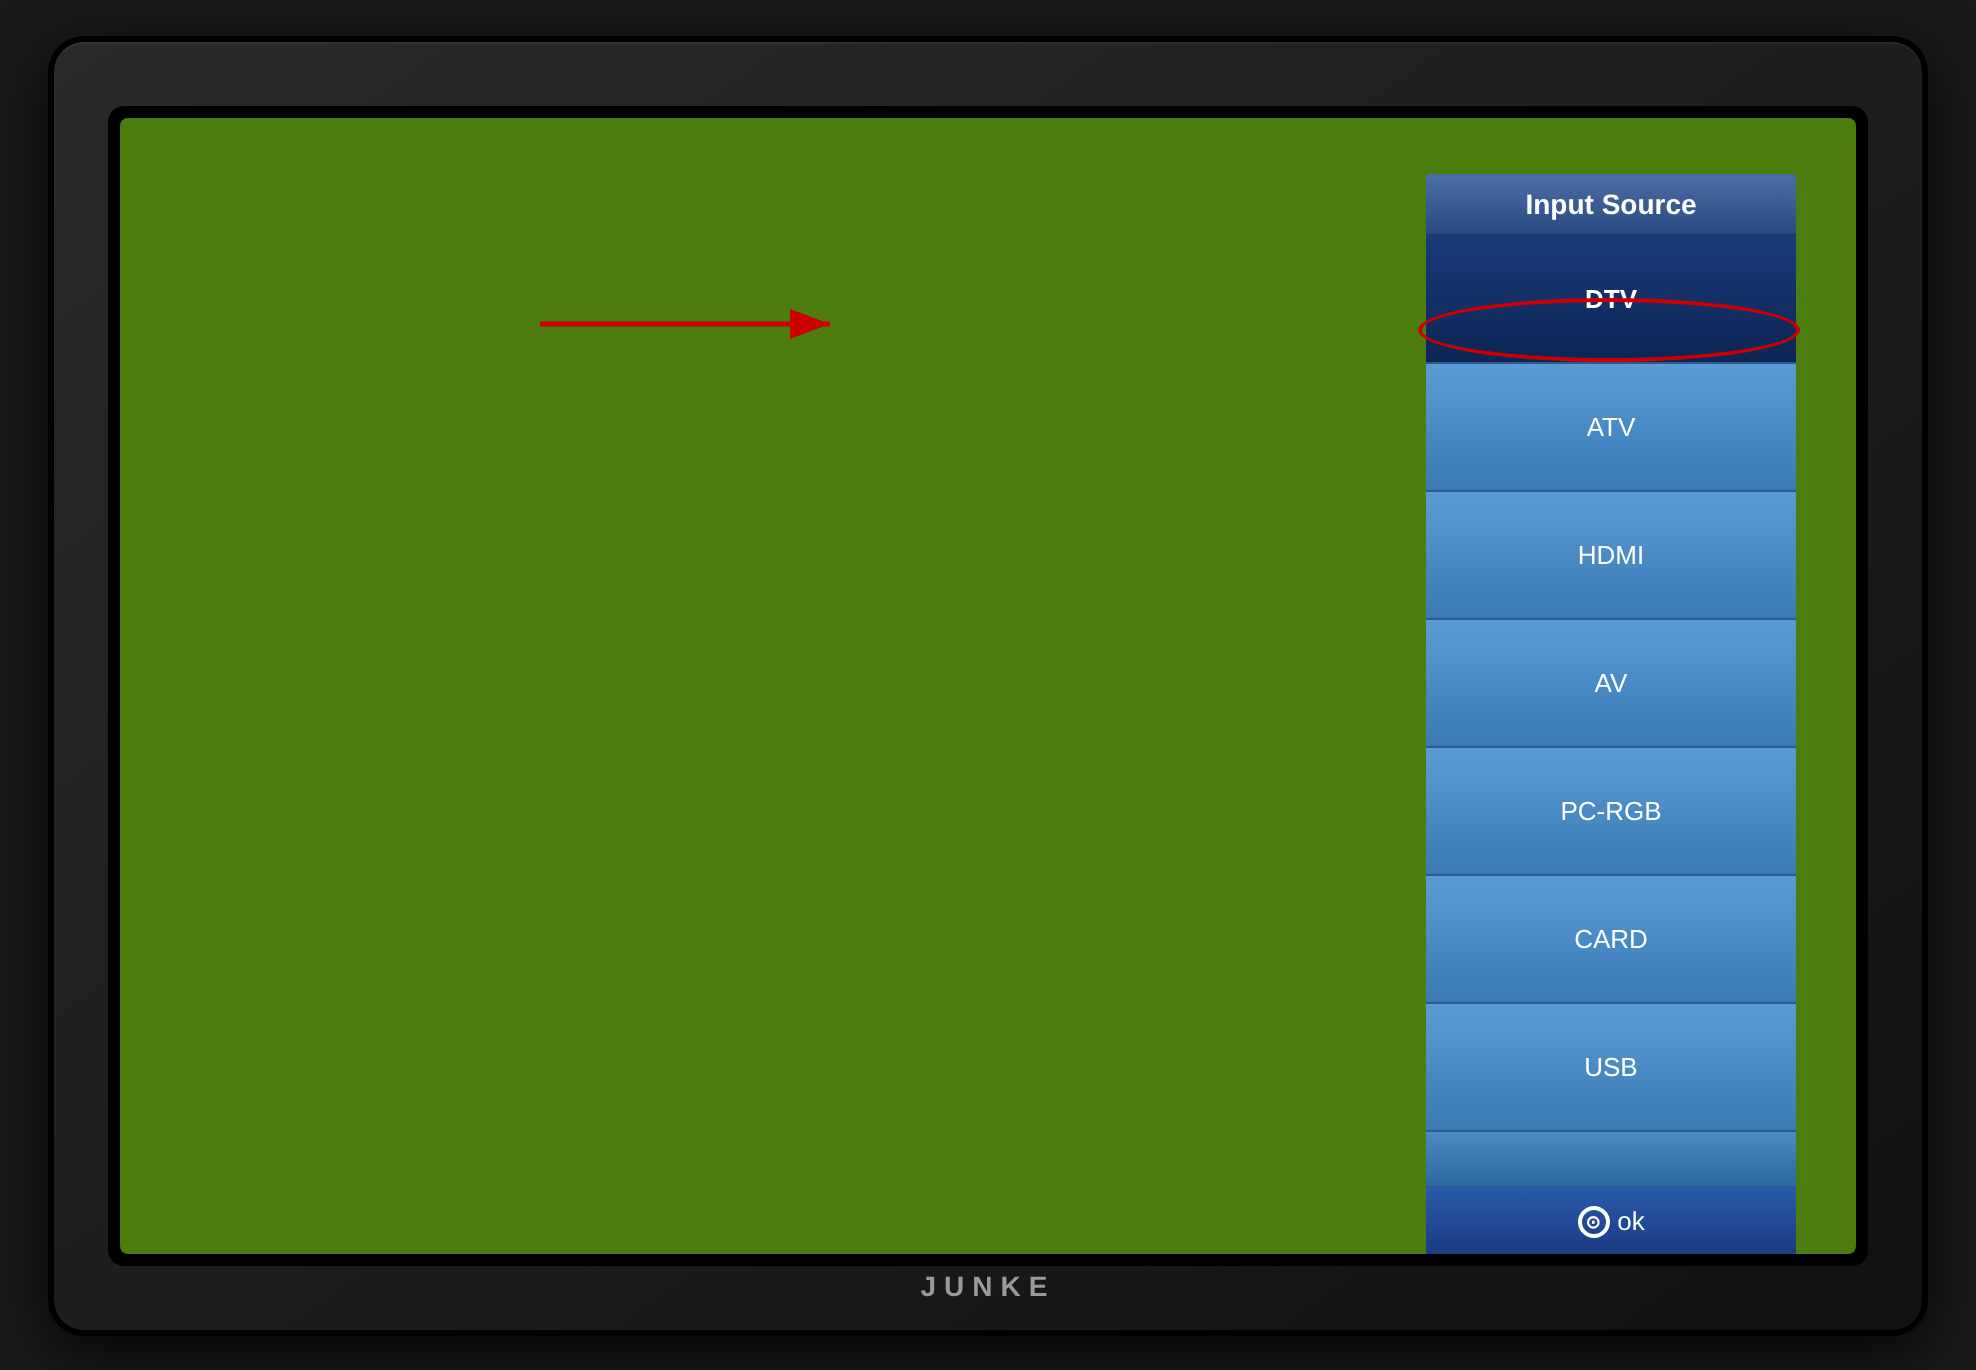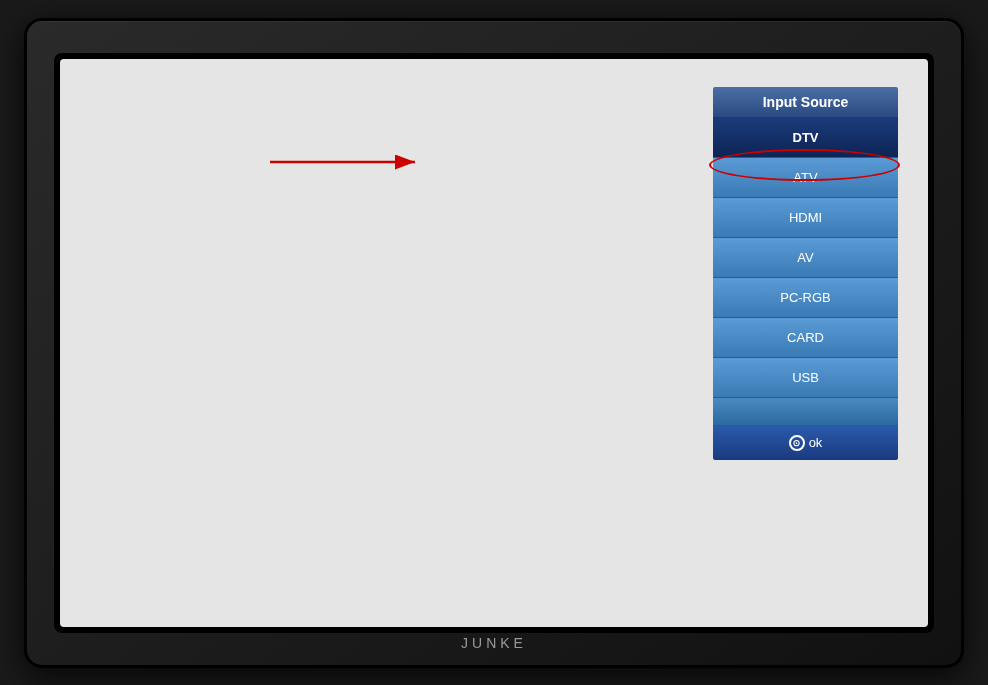--- a/index.html
+++ b/index.html
@@ -34,32 +34,32 @@
       height: 580px;
       background: #000;
       border-radius: 8px;
       padding: 6px;
       position: relative;
     }
 
     .tv-screen {
       width: 100%;
       height: 100%;
-      background: #e5e5e5;
+      background: #4d7c0f;
       border-radius: 4px;
       position: relative;
       overflow: hidden;
     }
 
     .brand-label {
       position: absolute;
       bottom: 14px;
       color: #999;
       font-size: 14px;
-      font-weight: normal;
+      font-weight: bold;
       letter-spacing: 4px;
     }
 
     
     .input-menu {
       position: absolute;
       right: 30px;
       top: 28px;
       width: 185px;
       background: transparent;
@@ -78,21 +78,21 @@
 
     .menu-items {
       display: flex;
       flex-direction: column;
     }
 
     .menu-item {
       background: linear-gradient(180deg, #5b9bd5, #3a7ab5);
       color: #fff;
       text-align: center;
-      padding: 12px 10px;
+      padding: 24px 10px;
       font-size: 13px;
       cursor: pointer;
       border-bottom: 1px solid #2a5a90;
       transition: background 0.1s;
     }
 
     .menu-item.selected {
       background: linear-gradient(180deg, #1a3a7a, #0d2555);
       color: #fff;
       font-weight: bold;

